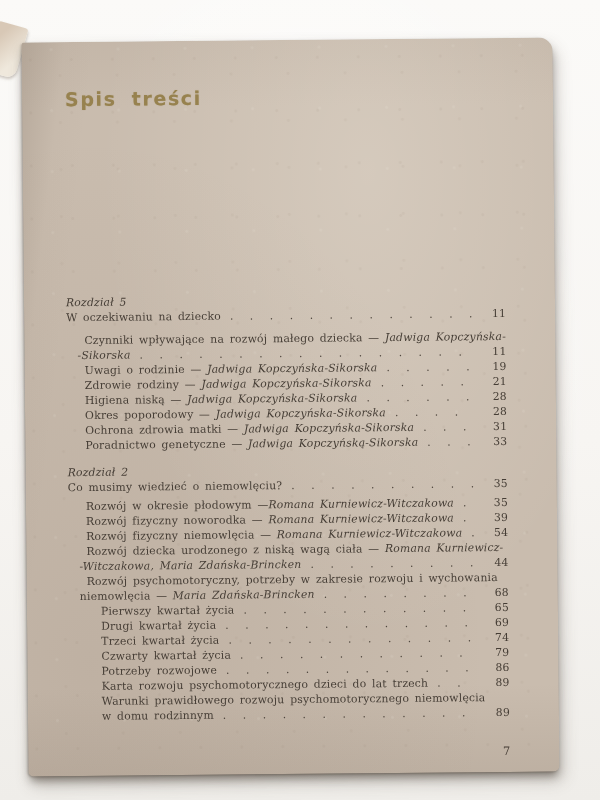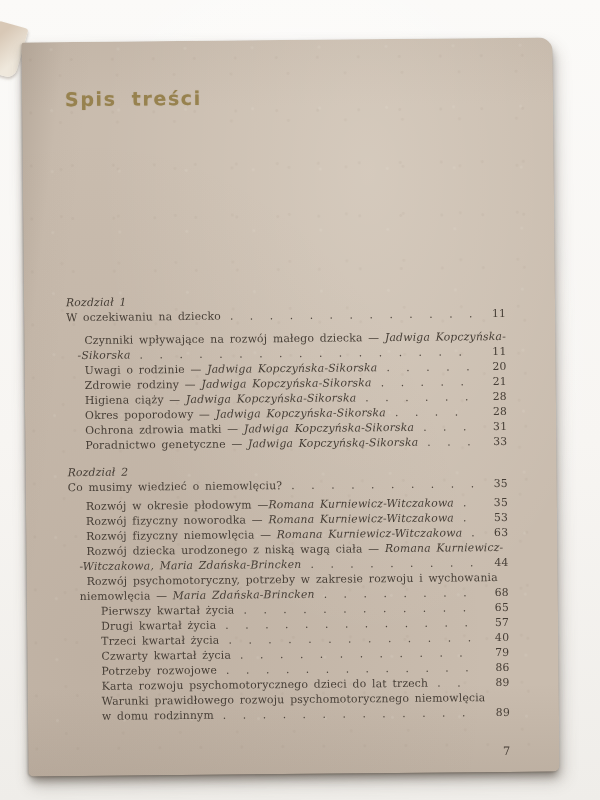--- a/index.html
+++ b/index.html
@@ -87,47 +87,47 @@
 </style>
 </head>
 <body>
 
 <div class="photo">
   <div class="stray-corner"></div>
   <div class="page">
     <h1 class="title">Spis treści</h1>
     <div class="toc" id="toc">
         <div class="row indent-chapter">
-          <span class="txt"><span class="it">Rozdział 1</span></span>
+          <span class="txt"><span class="it">Rozdział 5</span></span>
         </div>
         <div class="row indent-chapter">
           <span class="txt"><span>W oczekiwaniu na dziecko</span></span>
           <span class="leader"></span>
           <span class="pg">11</span>
         </div>
         <div class="row indent-entry gap-md">
           <span class="txt"><span>Czynniki wpływające na rozwój małego dziecka — </span><span class="it">Jadwiga Kopczyńska-</span></span>
         </div>
         <div class="row indent-cont">
           <span class="txt"><span class="it">-Sikorska</span></span>
           <span class="leader"></span>
           <span class="pg">11</span>
         </div>
         <div class="row indent-entry">
           <span class="txt"><span>Uwagi o rodzinie — </span><span class="it">Jadwiga Kopczyńska-Sikorska</span></span>
           <span class="leader"></span>
-          <span class="pg">20</span>
+          <span class="pg">19</span>
         </div>
         <div class="row indent-entry">
           <span class="txt"><span>Zdrowie rodziny — </span><span class="it">Jadwiga Kopczyńska-Sikorska</span></span>
           <span class="leader"></span>
           <span class="pg">21</span>
         </div>
         <div class="row indent-entry">
-          <span class="txt"><span>Higiena ciąży — </span><span class="it">Jadwiga Kopczyńska-Sikorska</span></span>
+          <span class="txt"><span>Higiena niską — </span><span class="it">Jadwiga Kopczyńska-Sikorska</span></span>
           <span class="leader"></span>
           <span class="pg">28</span>
         </div>
         <div class="row indent-entry">
           <span class="txt"><span>Okres poporodowy — </span><span class="it">Jadwiga Kopczyńska-Sikorska</span></span>
           <span class="leader"></span>
           <span class="pg">28</span>
         </div>
         <div class="row indent-entry">
           <span class="txt"><span>Ochrona zdrowia matki — </span><span class="it">Jadwiga Kopczyńska-Sikorska</span></span>
@@ -148,26 +148,26 @@
           <span class="pg">35</span>
         </div>
         <div class="row indent-entry gap-sm">
           <span class="txt"><span>Rozwój w okresie płodowym —</span><span class="it">Romana Kurniewicz-Witczakowa</span></span>
           <span class="leader"></span>
           <span class="pg">35</span>
         </div>
         <div class="row indent-entry">
           <span class="txt"><span>Rozwój fizyczny noworodka — </span><span class="it">Romana Kurniewicz-Witczakowa</span></span>
           <span class="leader"></span>
-          <span class="pg">53</span>
+          <span class="pg">39</span>
         </div>
         <div class="row indent-entry">
           <span class="txt"><span>Rozwój fizyczny niemowlęcia — </span><span class="it">Romana Kurniewicz-Witczakowa</span></span>
           <span class="leader"></span>
-          <span class="pg">63</span>
+          <span class="pg">54</span>
         </div>
         <div class="row indent-entry">
           <span class="txt"><span>Rozwój dziecka urodzonego z niską wagą ciała — </span><span class="it">Romana Kurniewicz-</span></span>
         </div>
         <div class="row indent-cont">
           <span class="txt"><span class="it">-Witczakowa, Maria Zdańska-Brincken</span></span>
           <span class="leader"></span>
           <span class="pg">44</span>
         </div>
         <div class="row indent-entry">
@@ -179,26 +179,26 @@
           <span class="pg">68</span>
         </div>
         <div class="row indent-sub">
           <span class="txt"><span>Pierwszy kwartał życia</span></span>
           <span class="leader"></span>
           <span class="pg">65</span>
         </div>
         <div class="row indent-sub">
           <span class="txt"><span>Drugi kwartał życia</span></span>
           <span class="leader"></span>
-          <span class="pg">57</span>
+          <span class="pg">69</span>
         </div>
         <div class="row indent-sub">
           <span class="txt"><span>Trzeci kwartał życia</span></span>
           <span class="leader"></span>
-          <span class="pg">40</span>
+          <span class="pg">74</span>
         </div>
         <div class="row indent-sub">
           <span class="txt"><span>Czwarty kwartał życia</span></span>
           <span class="leader"></span>
           <span class="pg">79</span>
         </div>
         <div class="row indent-sub">
           <span class="txt"><span>Potrzeby rozwojowe</span></span>
           <span class="leader"></span>
           <span class="pg">86</span>

